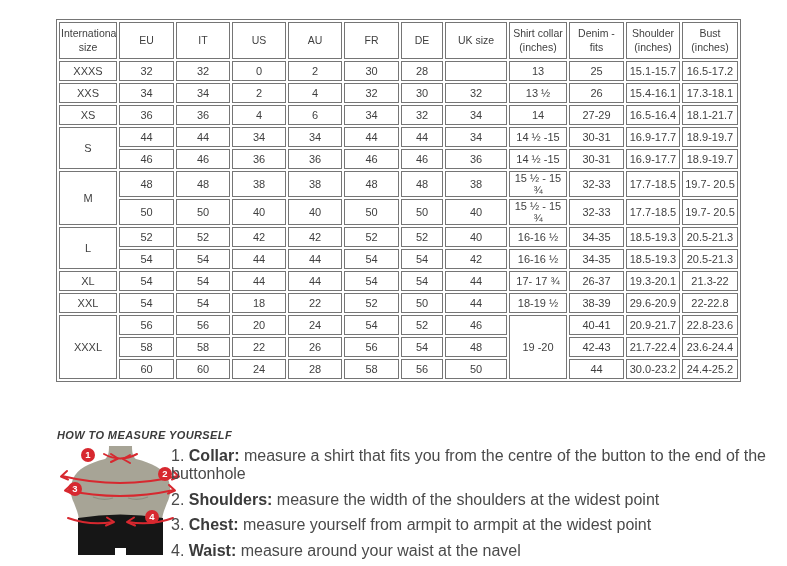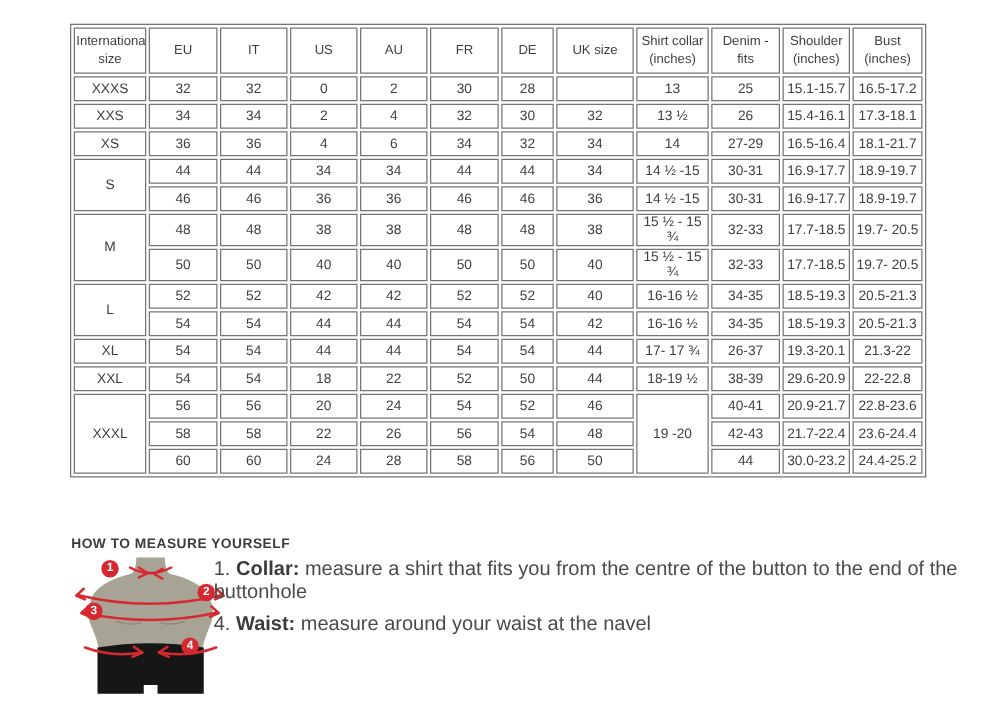--- a/index.html
+++ b/index.html
@@ -16,21 +16,21 @@
   }
   table.size th, table.size td {
     border:1px solid #757575; text-align:center; vertical-align:middle;
     font-weight:normal; overflow:hidden;
   }
   table.size th { font-size:10.5px; height:37px; line-height:1.25; padding:0 1px; }
   table.size td { font-size:11px; height:20px; padding:0 1px; }
   
   .measure-title {
     position:absolute; left:57px; top:429px;
-    font-size:11px; font-weight:bold; letter-spacing:.4px; color:#3b3b3b;
+    font-size:11px; font-weight:bold; letter-spacing:.4px; color:#3b3b3b;font-style:italic;
   }
   .figure { position:absolute; left:55px; top:445px; }
   .marker {
     position:absolute; width:14px; height:14px; border-radius:50%;
     background:#d7282f; color:#ffffff; font-size:9.5px; font-weight:bold;
     display:flex; align-items:center; justify-content:center; line-height:1;
   }
   #m1 { left:81px;  top:448px; }
   #m2 { left:158px; top:467px; }
   #m3 { left:68px;  top:482px; }
@@ -310,16 +310,18 @@
     </g>
   </svg>
 
   <div class="marker" id="m1">1</div>
   <div class="marker" id="m2">2</div>
   <div class="marker" id="m3">3</div>
   <div class="marker" id="m4">4</div>
 
   <ul class="instructions">
       <li><span>1. </span><b>Collar:</b><span> measure a shirt that fits you from the centre of the button to the end of the buttonhole</span></li>
+      <li><span>2. </span><b>Shoulders:</b><span> measure the width of the shoulders at the widest point</span></li>
+      <li><span>3. </span><b>Chest:</b><span> measure yourself from armpit to armpit at the widest point</span></li>
       <li><span>4. </span><b>Waist:</b><span> measure around your waist at the navel</span></li>
     </ul>
 
 </div>
 
 </body></html>

